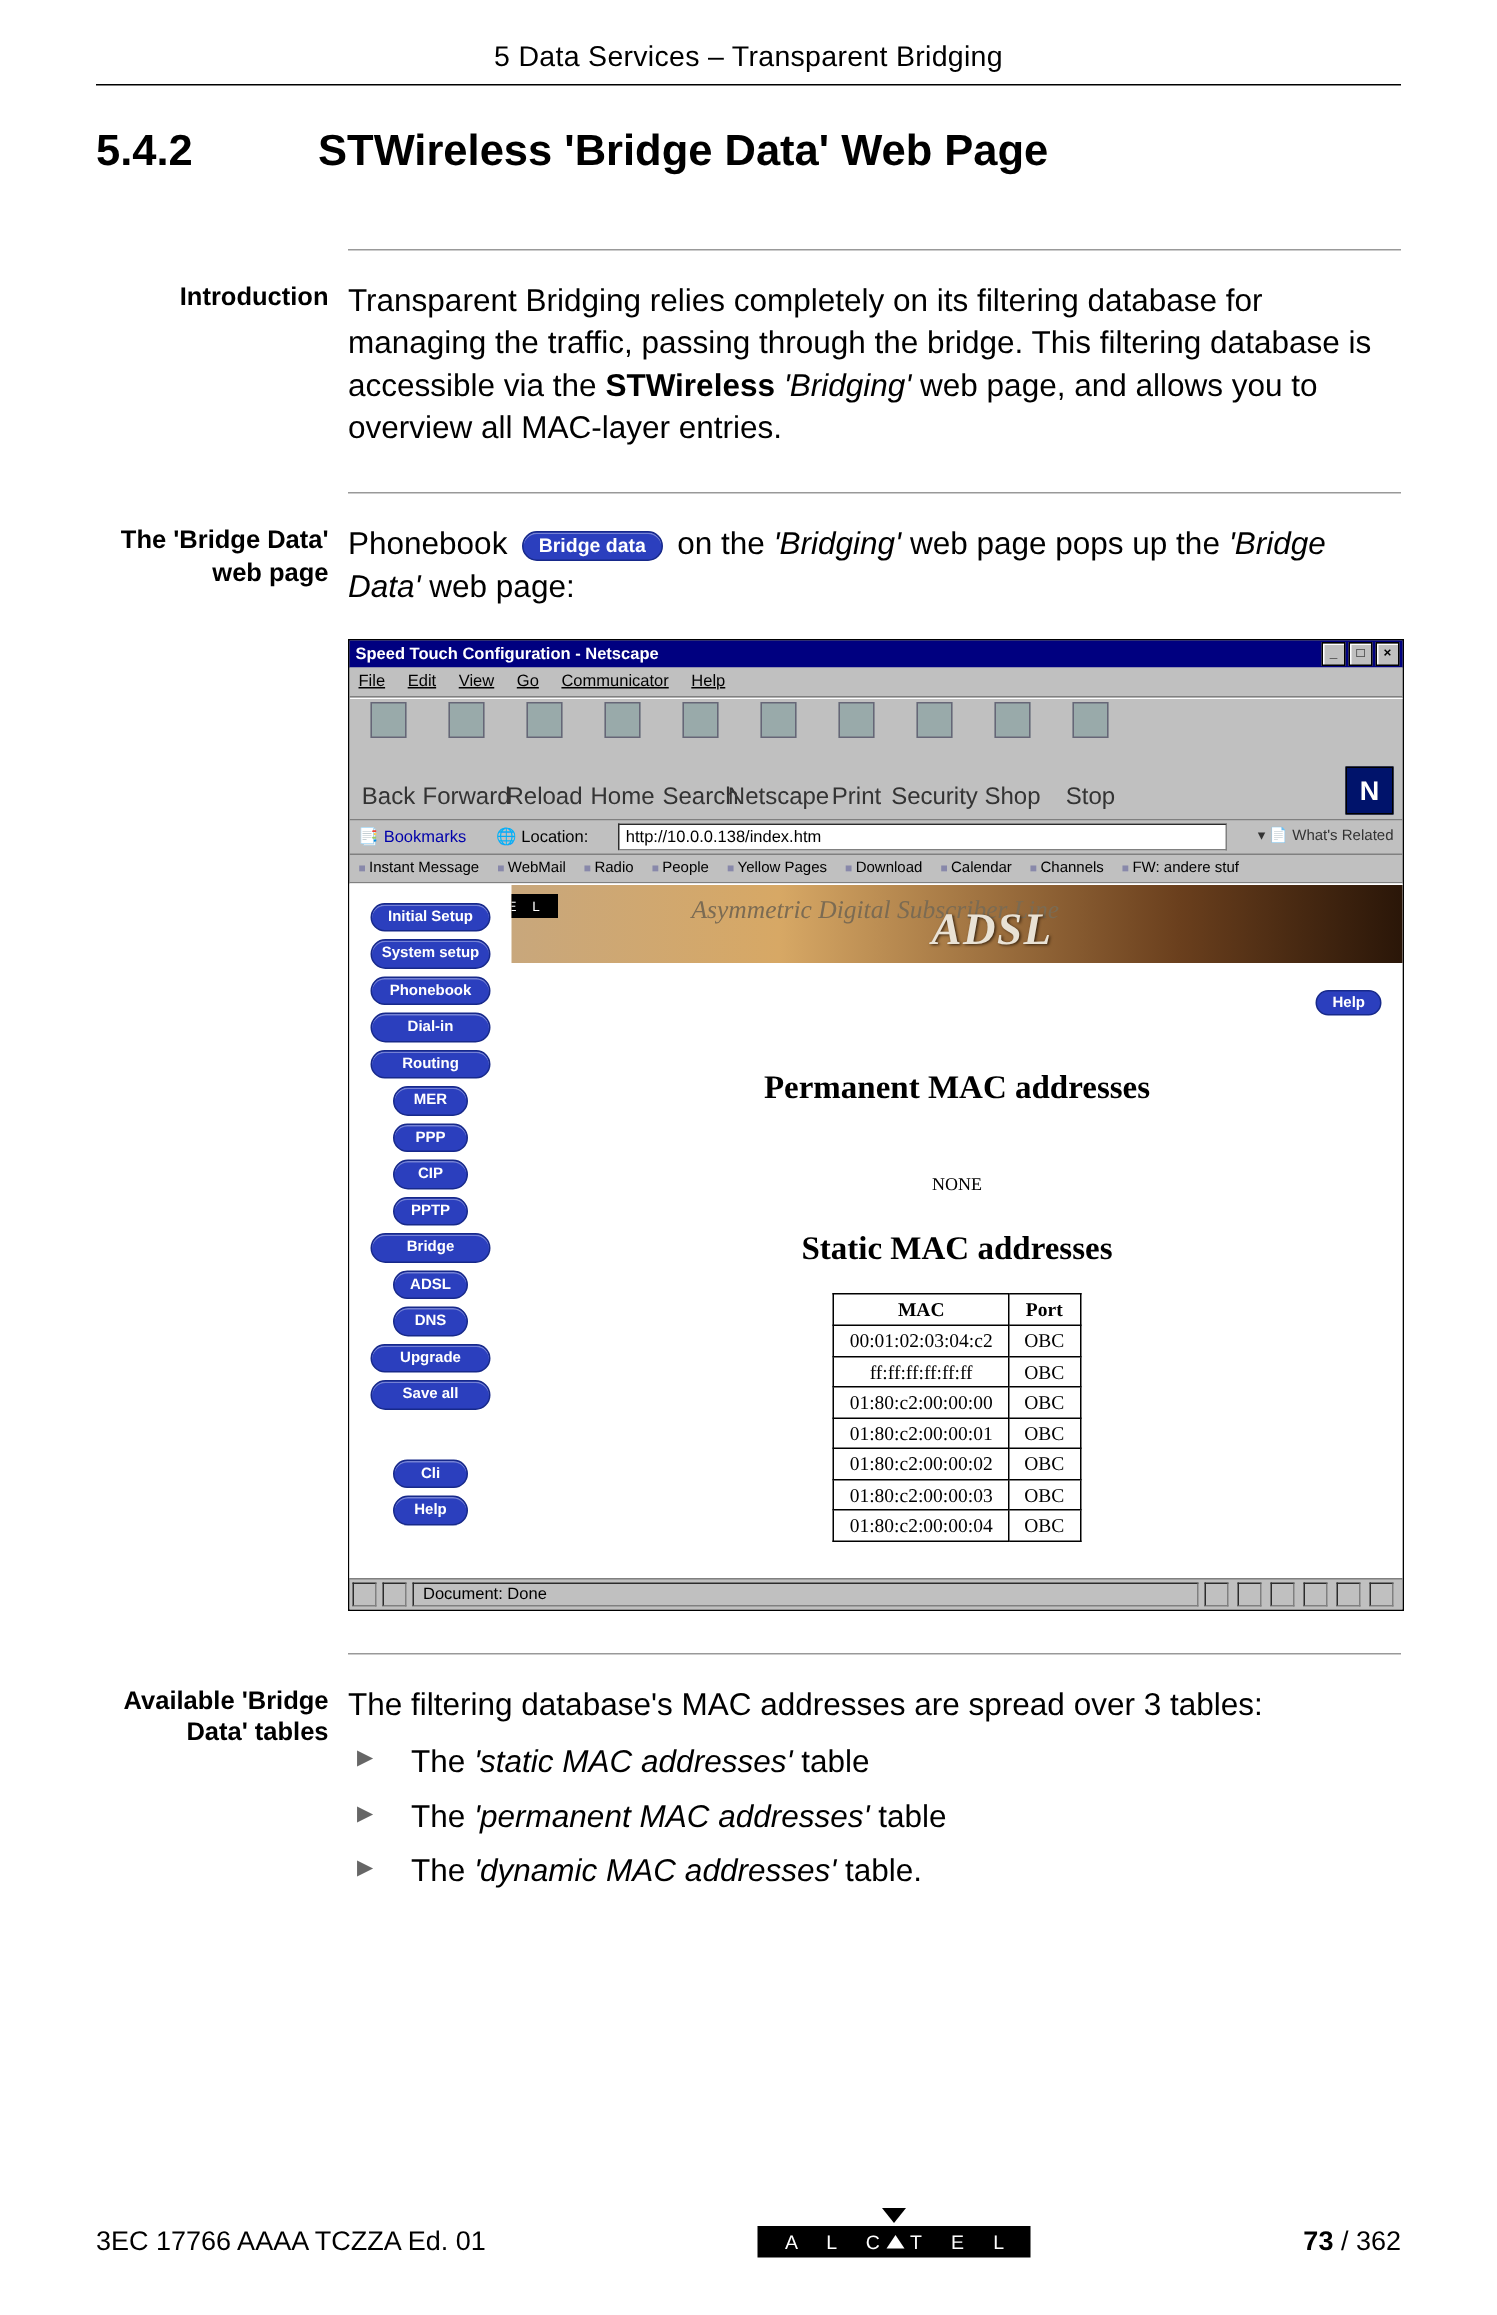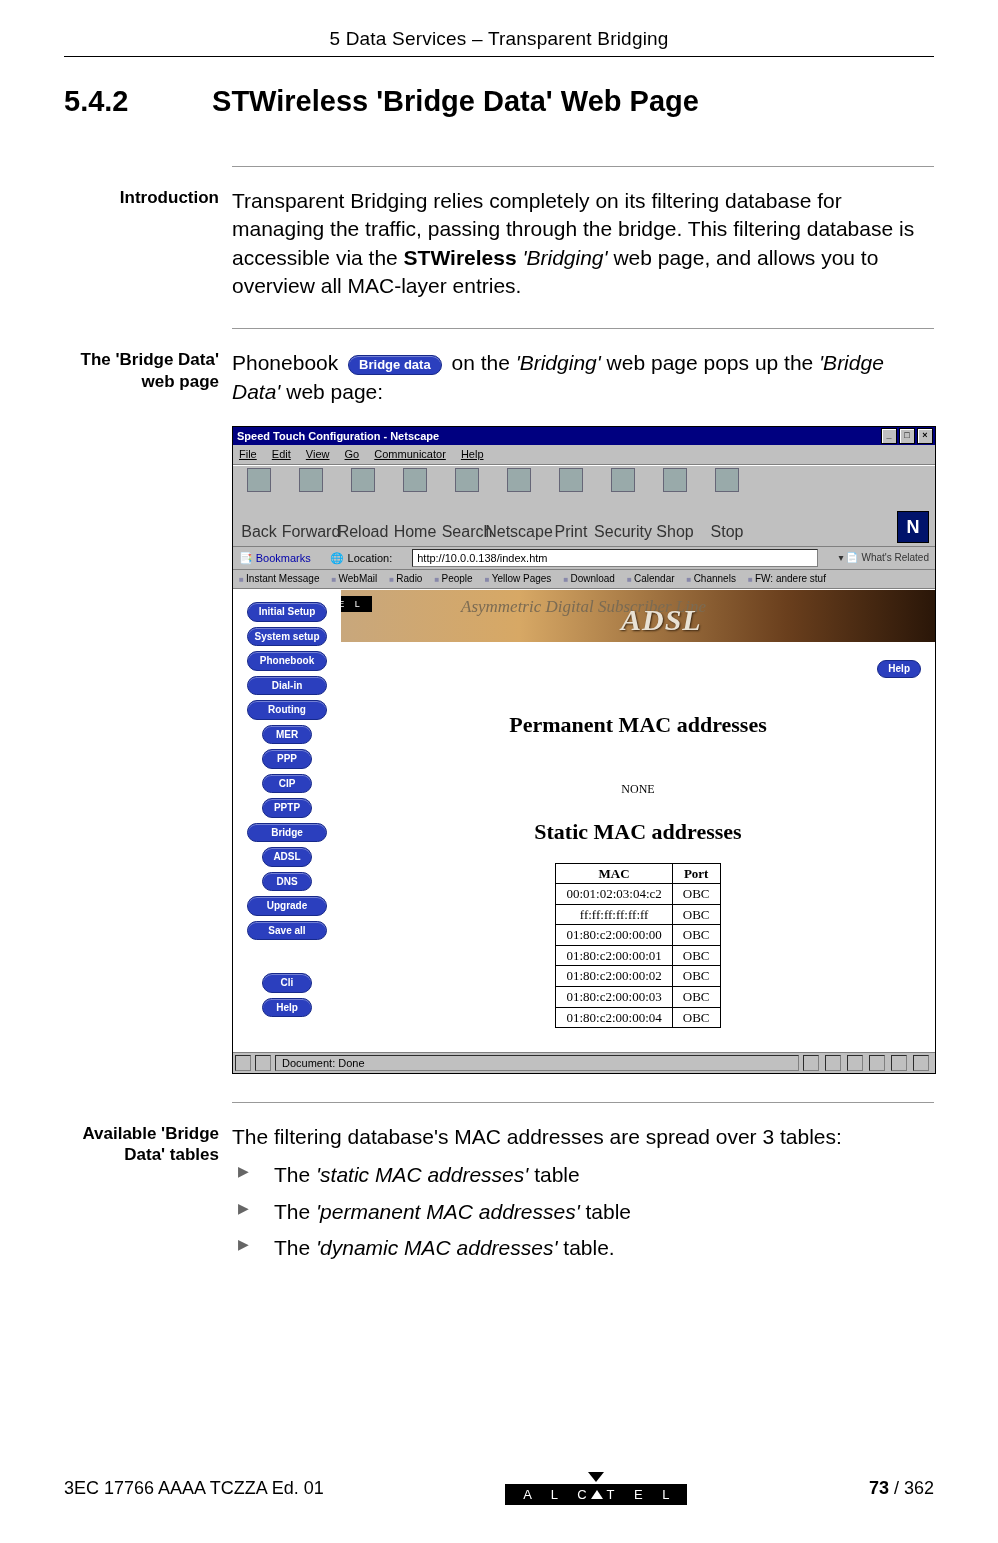--- a/index.html
+++ b/index.html
@@ -329,21 +329,21 @@
     gap: 2px;
     padding-right: 4px;
   }
   
   .footer {
     position: absolute;
     left: 64px;
     right: 64px;
     bottom: 38px;
     display: flex;
-    align-items: center;
+    align-items: flex-end;
     justify-content: space-between;
     font-size: 18px;
   }
   .footer .docnum { font-weight: 400; }
   .footer .page-num b { font-weight: 700; }
   .alcatel-logo {
     text-align: center;
   }
   .alcatel-logo .tri {
     width: 0; height: 0;

